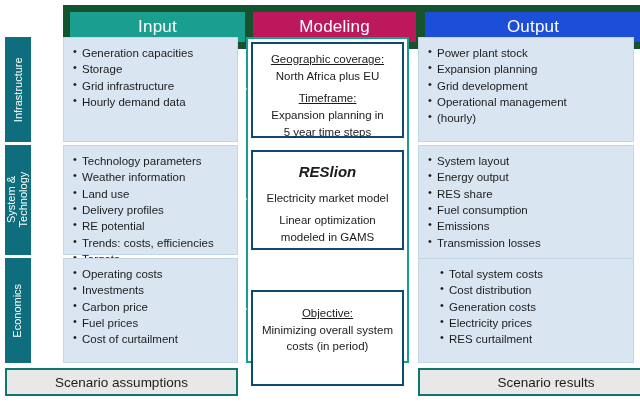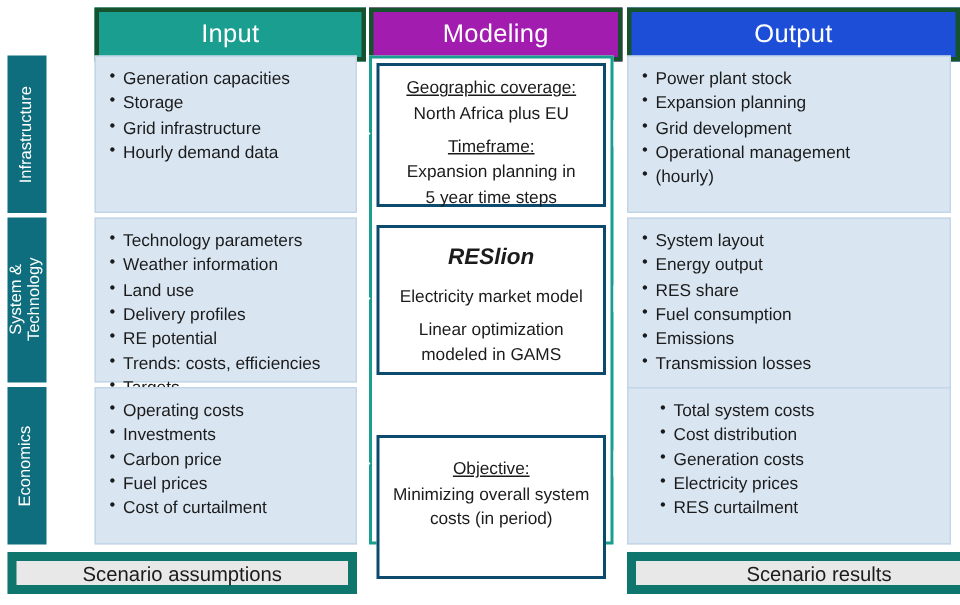--- a/index.html
+++ b/index.html
@@ -16,30 +16,30 @@
   .page {
     position: relative;
     width: 640px;
     height: 403px;
   }
 
   
   .col-header {
     position: absolute;
     height: 30px;
-    border: 3px solid #14532d;
+    border: 7px solid #14532d;
     color: #ffffff;
     font-size: 17px;
     display: flex;
     align-items: center;
     justify-content: center;
     letter-spacing: 0.2px;
   }
   .col-header.input   { left: 63px;  top: 5px;  width: 175px; background: #1a9e8f; }
-  .col-header.model   { left: 246px; top: 5px;  width: 163px; background: #a21caf; }
+  .col-header.model   { left: 246px; top: 5px;  width: 163px; background: #be185d; }
   .col-header.output  { left: 418px; top: 5px;  width: 216px; background: #1d4ed8; }
 
   
   .row-label {
     position: absolute;
     left: 5px;
     width: 26px;
     background: #0e6e7d;
     color: #ffffff;
     font-size: 11px;
@@ -138,21 +138,21 @@
   .mline { margin: 0; }
   .mspace { height: 6px; }
 
   
   .bottom-bar {
     position: absolute;
     top: 368px;
     height: 28px;
     box-sizing: border-box;
     background: #e8e8e8;
-    border: 6px solid #0f766e;
+    border: 2px solid #0f766e;
     display: flex;
     align-items: center;
     justify-content: center;
     font-size: 13.5px;
     color: #1b1b1b;
   }
   .bottom-bar.left  { left: 5px;   width: 233px; }
   .bottom-bar.right { left: 418px; width: 256px; }
 
   

